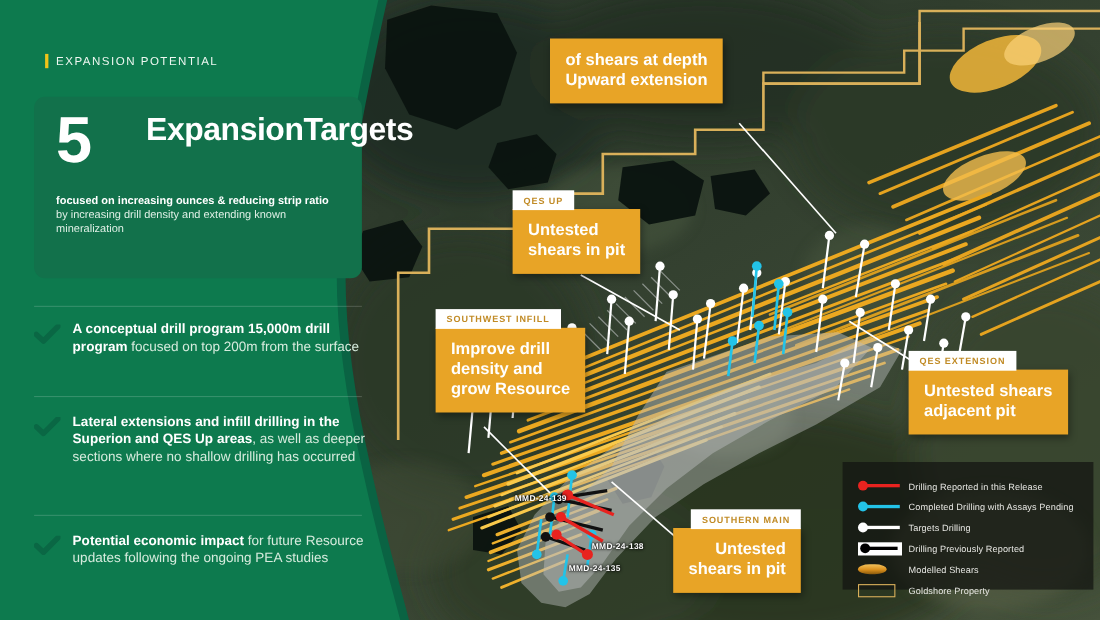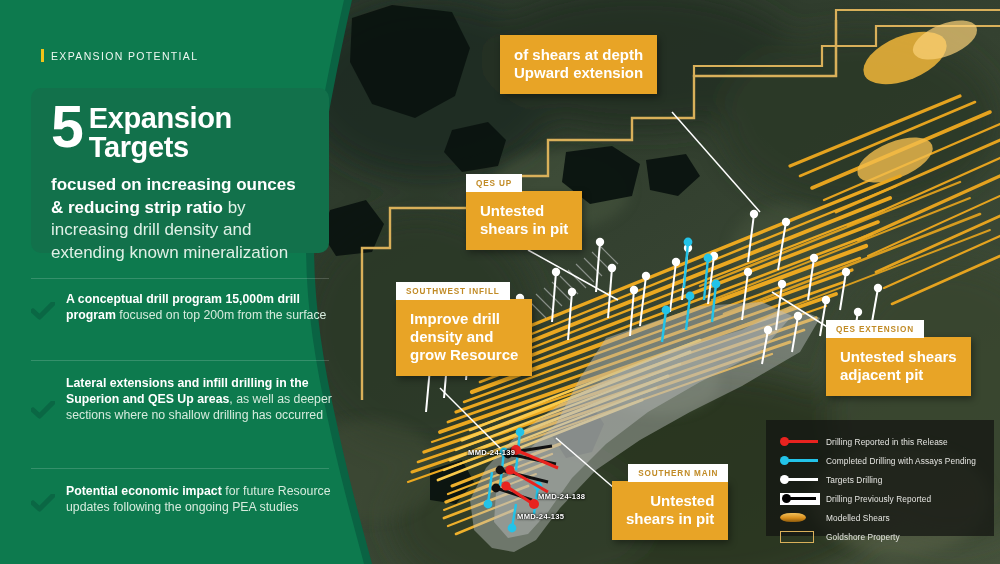--- a/index.html
+++ b/index.html
@@ -23,30 +23,30 @@
              gap:7px; }
   .eyebrow-bar { width:3px; height:13px; background:#f0c419; display:block; }
   .eyebrow-text { color:#eef7f1; font-size:10.5px; letter-spacing:1.35px;
                   font-weight:400; }
 
   .hero-card { position:absolute; left:31px; top:88px; width:298px; height:165px;
                background:#12714b; border-radius:10px; padding:16px 20px 14px 20px; }
   .hero-top { display:flex; align-items:flex-start; gap:7px; }
   .hero-num { color:#fff; font-size:59px; font-weight:700; line-height:0.86;
               letter-spacing:-2px; margin-top:-2px; }
-  .hero-words { display:flex; flex-direction:column; }
+  .hero-words { display:flex; flex-direction:row;margin-left:44px; }
   .hero-w1, .hero-w2 { color:#fff; font-size:29px; font-weight:700; line-height:1.0;
                        letter-spacing:-0.4px; }
-  .hero-sub { margin-top:12px; font-size:17px; line-height:1.33; color:#dff0e6; }
+  .hero-sub { margin-top:23px; font-size:10px; line-height:1.33; color:#dff0e6; }
   .hero-sub b { color:#ffffff; font-weight:700; }
 
   .divider { position:absolute; left:31px; width:298px; height:1px;
              background:rgba(255,255,255,0.17); }
 
-  .bullet { position:absolute; left:31px; width:302px; display:flex; gap:11px;align-items:flex-end; }
+  .bullet { position:absolute; left:31px; width:302px; display:flex; gap:11px; }
   .check { width:24px; flex:0 0 24px; padding-top:3px; }
   .btext { font-size:12.3px; line-height:1.285; color:#d6ebdd; }
   .btext b { color:#ffffff; font-weight:700; }
 
   
   .callout { position:absolute; }
   .callout .tag { background:#ffffff; color:#c18b26; font-size:8.2px;
                   font-weight:700; letter-spacing:0.85px; padding:5px 10px 4px 10px;
                   display:inline-block; white-space:nowrap; }
   .callout .body { background:#e8a426; color:#ffffff; font-weight:700;

